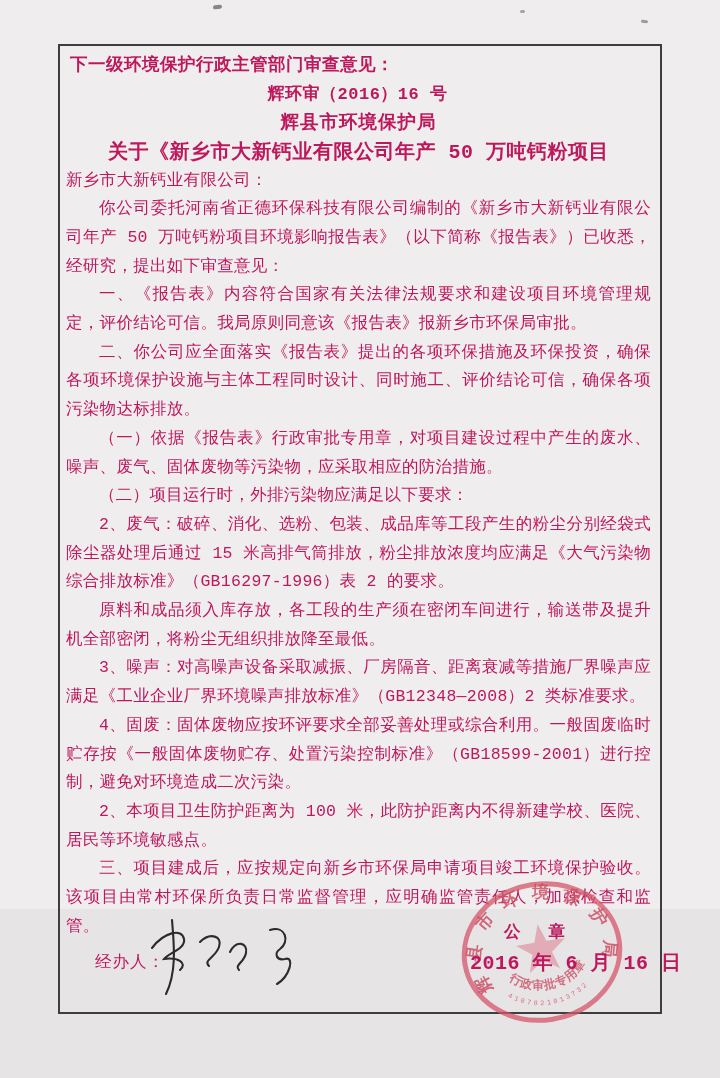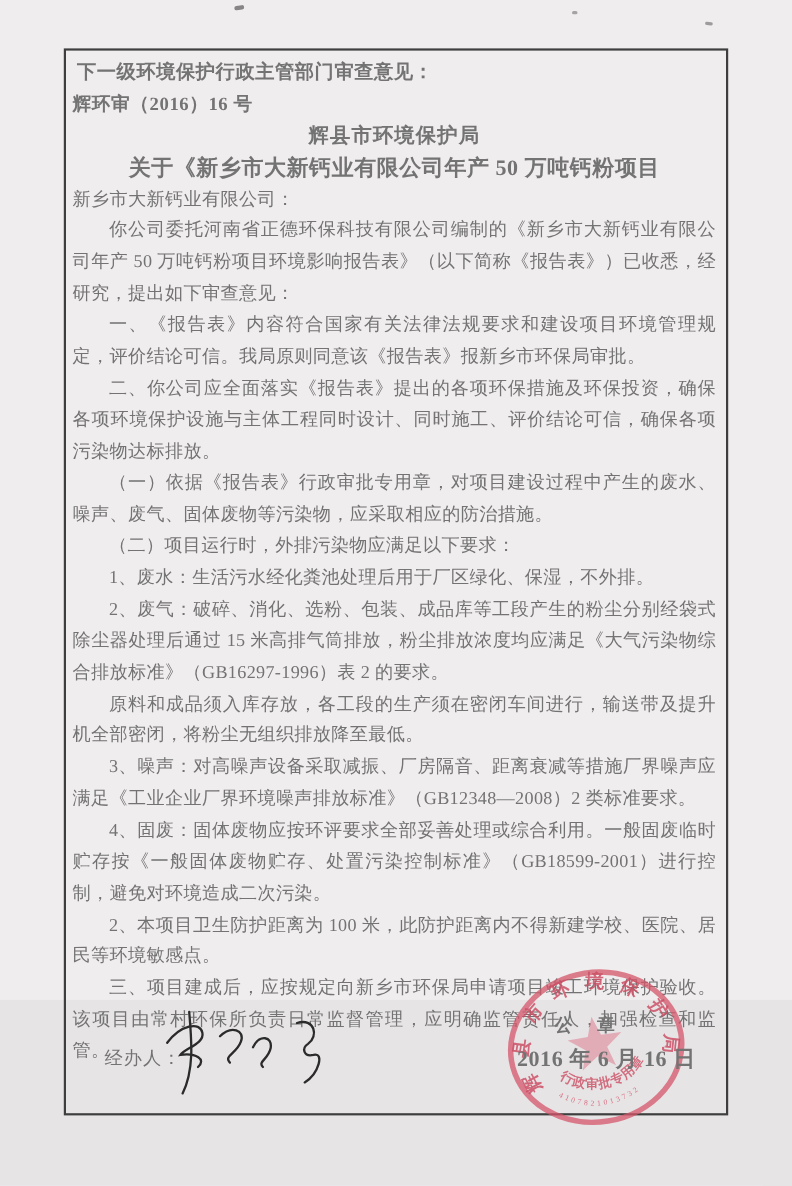--- a/index.html
+++ b/index.html
@@ -2,22 +2,22 @@
 <html><head>
 <meta charset="utf-8">
 <style>
   * { margin:0; padding:0; box-sizing:border-box; }
   html,body { width:720px; height:1078px; }
   body { background:#e7e4e6; overflow:hidden; }
 
   .page {
     position:relative; width:720px; height:909px;
     background:#f0edee;
-    font-family:Liberation Serif, serif;
-    color:#737373;
+    font-family:Liberation Mono, monospace;
+    color:#be185d;
   }
 
   
   .speck { position:absolute; background:#5a5a5a; border-radius:2px; opacity:.7; }
   .speck.s1 { left:213px; top:5px;  width:9px; height:4px; transform:rotate(-8deg); }
   .speck.s2 { left:520px; top:10px; width:5px; height:3px; opacity:.5; }
   .speck.s3 { left:641px; top:20px; width:7px; height:3px; transform:rotate(6deg); opacity:.55; }
 
   .doc-border {
     position:absolute; left:58px; top:44px; width:604px; height:970px;
@@ -25,21 +25,21 @@
     background:transparent;
   }
 
   .content { position:absolute; left:6px; right:9px; top:5px; }
 
   .hdr-label {
     font-weight:bold; font-size:17.5px; line-height:22px;
     margin:3px 0 0 4px; letter-spacing:.5px;
   }
   .doc-number {
-    text-align:left; font-weight:bold; font-size:17px; line-height:20px;
+    text-align:center; font-weight:bold; font-size:17px; line-height:20px;
     margin-top:9px; padding-right:2px; letter-spacing:.5px;
   }
   .authority {
     text-align:center; font-weight:bold; font-size:18.5px; line-height:22px;
     margin-top:8px; letter-spacing:1px;
   }
   .title-line {
     text-align:center; font-weight:bold; font-size:20px; line-height:26.5px;
     letter-spacing:.5px;
   }
@@ -98,21 +98,20 @@
       <div class="title-line first">关于《新乡市大新钙业有限公司年产 50 万吨钙粉项目</div>
 
 
       <div class="doc-body">
         <p class="noindent">新乡市大新钙业有限公司：</p>
         <p>你公司委托河南省正德环保科技有限公司编制的《新乡市大新钙业有限公司年产 50 万吨钙粉项目环境影响报告表》（以下简称《报告表》）已收悉，经研究，提出如下审查意见：</p>
         <p>一、《报告表》内容符合国家有关法律法规要求和建设项目环境管理规定，评价结论可信。我局原则同意该《报告表》报新乡市环保局审批。</p>
         <p>二、你公司应全面落实《报告表》提出的各项环保措施及环保投资，确保各项环境保护设施与主体工程同时设计、同时施工、评价结论可信，确保各项污染物达标排放。</p>
         <p>（一）依据《报告表》行政审批专用章，对项目建设过程中产生的废水、噪声、废气、固体废物等污染物，应采取相应的防治措施。</p>
         <p>（二）项目运行时，外排污染物应满足以下要求：</p>
-        <p>1、废水：生活污水经化粪池处理后用于厂区绿化、保湿，不外排。</p>
         <p>2、废气：破碎、消化、选粉、包装、成品库等工段产生的粉尘分别经袋式除尘器处理后通过 15 米高排气筒排放，粉尘排放浓度均应满足《大气污染物综合排放标准》（GB16297-1996）表 2 的要求。</p>
         <p>原料和成品须入库存放，各工段的生产须在密闭车间进行，输送带及提升机全部密闭，将粉尘无组织排放降至最低。</p>
         <p>3、噪声：对高噪声设备采取减振、厂房隔音、距离衰减等措施厂界噪声应满足《工业企业厂界环境噪声排放标准》（GB12348—2008）2 类标准要求。</p>
         <p>4、固废：固体废物应按环评要求全部妥善处理或综合利用。一般固废临时贮存按《一般固体废物贮存、处置污染控制标准》（GB18599-2001）进行控制，避免对环境造成二次污染。</p>
         <p>2、本项目卫生防护距离为 100 米，此防护距离内不得新建学校、医院、居民等环境敏感点。</p>
         <p>三、项目建成后，应按规定向新乡市环保局申请项目竣工环境保护验收。该项目由常村环保所负责日常监督管理，应明确监管责任人，加强检查和监管。</p>
       </div>
     </div>
   </div>
 

